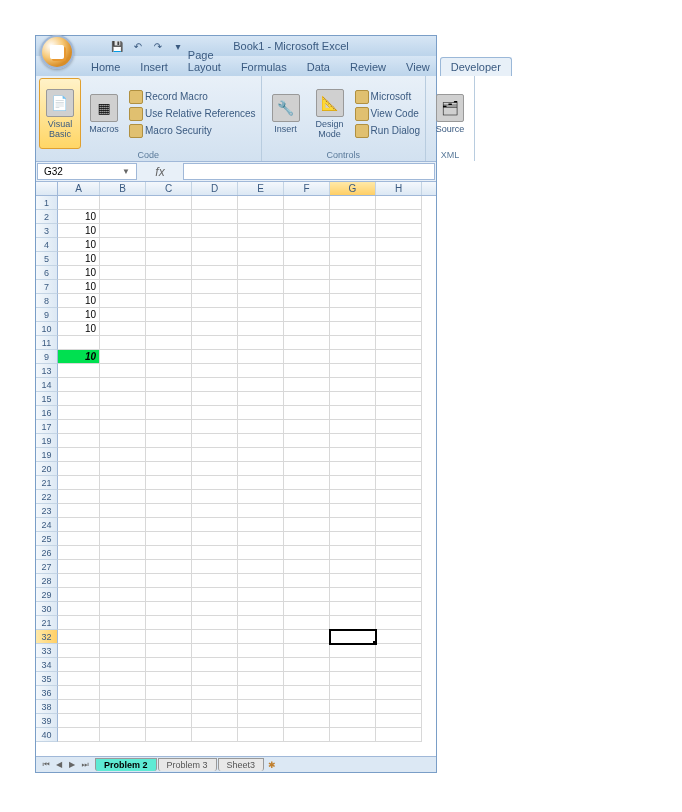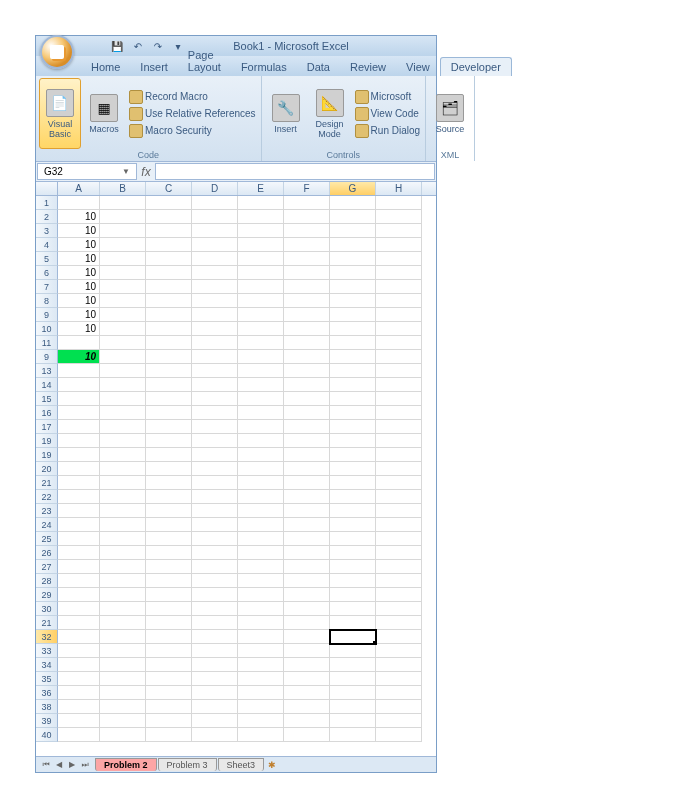--- a/index.html
+++ b/index.html
@@ -29,21 +29,21 @@
 .bigbtn-icon { width: 28px; height: 28px; background: #d0d0d0; border: 1px solid #999; border-radius: 2px; display: flex; align-items: center; justify-content: center; font-size: 14px; }
 .bigbtn-text { font-size: 9px; color: #3a5a80; text-align: center; line-height: 10px; margin-top: 2px; }
 .smallrow { display: flex; align-items: center; gap: 2px; font-size: 10px; color: #3a5a80; padding: 1px 2px; white-space: nowrap; }
 .smallrow .sicon { width: 14px; height: 14px; background: #e0c070; border: 1px solid #b09040; border-radius: 2px; }
 .vstack { display: flex; flex-direction: column; gap: 1px; justify-content: center; }
 
 
 .fbar { height: 20px; background: #e8f0f8; display: flex; border-bottom: 1px solid #a0b8d8; }
 .namebox { width: 100px; border: 1px solid #a0b8d8; background: #fff; font-size: 10px; display: flex; align-items: center; padding: 0 6px; margin: 1px; }
 .namebox .dd { margin-left: auto; font-size: 8px; color: #666; }
-.fx { width: 16px; display: flex; align-items: center; justify-content: center; font-size: 12px; font-style: italic; color: #666; }
+.fx { width: 44px; display: flex; align-items: center; justify-content: center; font-size: 12px; font-style: italic; color: #666; }
 .formula { flex: 1; background: #fff; border: 1px solid #a0b8d8; margin: 1px; }
 
 
 .grid-wrap { flex: 1; background: #fff; position: relative; overflow: hidden; display: flex; flex-direction: column; }
 .colheads { display: flex; height: 14px; background: linear-gradient(#f4f8fc,#dce8f4); border-bottom: 1px solid #a0b8d8; }
 .corner { width: 22px; border-right: 1px solid #a0b8d8; background: linear-gradient(#f4f8fc,#dce8f4); }
 .colh { border-right: 1px solid #c4d4e4; font-size: 10px; color: #3a5a80; text-align: center; line-height: 14px; }
 .colh.sel { background: linear-gradient(#ffe9a8,#ffcf66); }
 .rows { flex: 1; overflow: hidden; }
 .row { display: flex; height: 14px; }
@@ -52,21 +52,21 @@
 .cell { border-right: 1px solid #d8d8d8; border-bottom: 1px solid #d8d8d8; font-size: 10px; text-align: right; padding-right: 3px; line-height: 14px; position: relative; }
 .cell.green { background: #00e050; font-weight: bold; font-style: italic; }
 .cell.selected { outline: 2px solid #000; outline-offset: -1px; z-index: 2; }
 .cell.selected::after { content:''; position:absolute; right:-2px; bottom:-2px; width:4px; height:4px; background:#000; }
 
 
 .sheettabs { height: 16px; background: #dce8f4; display: flex; align-items: center; border-top: 1px solid #a0b8d8; }
 .navbtns { display: flex; gap: 1px; padding: 0 4px; }
 .navbtn { width: 12px; height: 12px; font-size: 8px; color: #666; display: flex; align-items: center; justify-content: center; }
 .stab { font-size: 9px; padding: 1px 8px; background: #e8e8e8; border: 1px solid #999; border-bottom: none; border-radius: 0 0 3px 3px; margin-top: -1px; color: #555; }
-.stab.active { background: #fca5a5; font-weight: bold; color: #000; }
+.stab.active { background: #5eead4; font-weight: bold; color: #000; }
 .stab-add { width: 16px; font-size: 9px; color: #c08030; margin-left: 4px; }
 </style>
 </head>
 <body>
 
 <div class="app">
   <div class="titlebar">
     <div class="orb">
         <div class="orb-inner"></div>
       </div>

